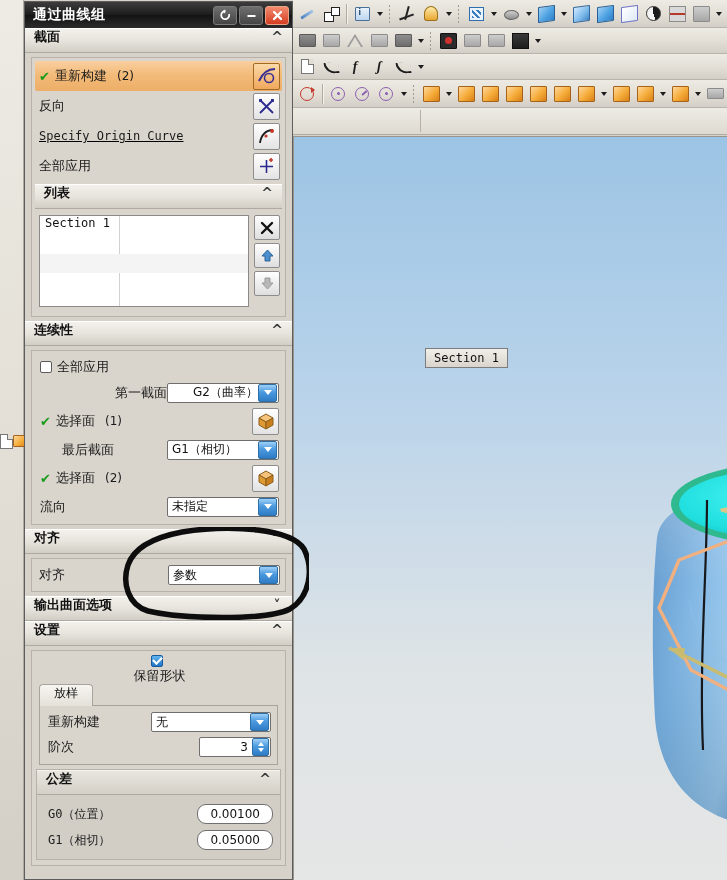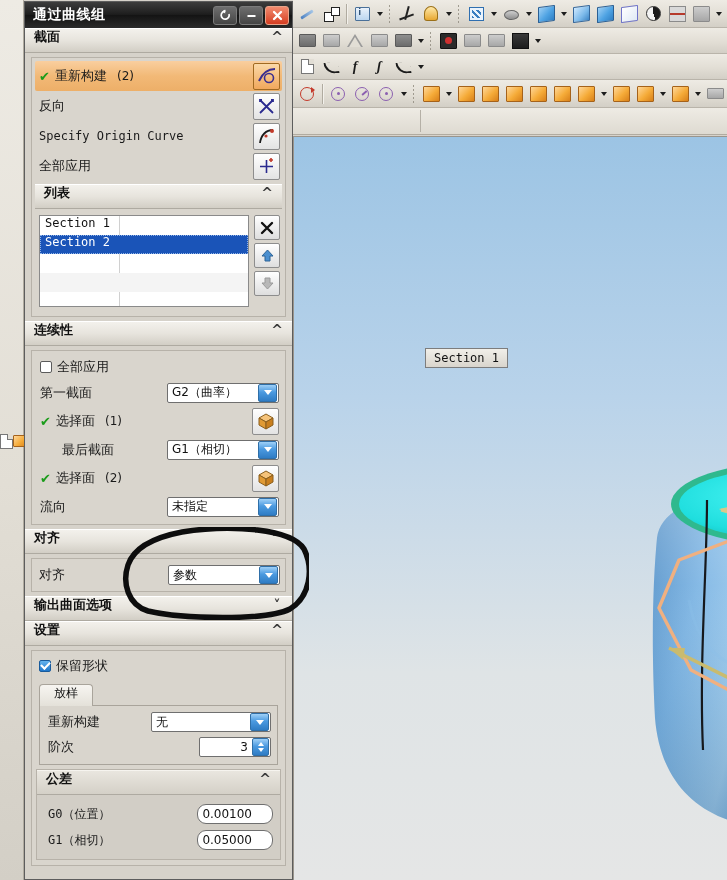--- a/index.html
+++ b/index.html
@@ -181,21 +181,21 @@
   .spin { width:72px; height:20px; border:1px solid #6f6f6f; background:#fff; display:flex; align-items:center; border-radius:2px;}
   .spin .val { flex:1; text-align:right; padding-right:4px; font:12px "DejaVu Sans",sans-serif; color:#111;}
   .spin .btns { width:17px;height:18px;margin-right:1px;border-radius:2px;
                 background:linear-gradient(180deg,#9fd0f7 0%, #4b9ae0 45%, #2f7cc4 100%);
                 border:1px solid #2f6fa8; display:flex;flex-direction:column;align-items:center;justify-content:center;gap:2px;}
   .spin .btns i { border-left:3.5px solid transparent;border-right:3.5px solid transparent; display:block;}
   .spin .btns i.up { border-bottom:4px solid #fff; }
   .spin .btns i.dn { border-top:4px solid #fff; }
 
   .num { width:76px; height:20px; border:1px solid #6f6f6f; border-radius:9px; background:#fff;
-         text-align:right; padding-right:20px; font:12px "DejaVu Sans",sans-serif; color:#111; line-height:18px;
+         text-align:right; padding-right:12px; font:12px "DejaVu Sans",sans-serif; color:#111; line-height:18px;
          overflow:hidden; white-space:nowrap; }
 
   .subpanel { margin:4px 6px 4px 6px; background:#d2cec6; border:1px solid #b7b2a9; }
   .subpanel .sec-head { background:linear-gradient(180deg,#e9e6df,#d4d0c7); border-top:1px solid #f6f4ef; }
 
   
   .scribble { position:absolute; left:122px; top:527px; width:187px; height:93px; pointer-events:none; }
 
   
   .vtag { position:absolute; left:425px; top:348px; padding:2px 8px;
@@ -582,21 +582,21 @@
 
           <div class="row" style="height:30px;">
             <span class="lbl">反向</span>
             <span class="iconbtn">
               <svg width="19" height="19" viewBox="0 0 19 19">
                 <path d="M3 16 L16 3 M14 3 L16 3 L16 5 M3 3 L16 16 M3 5 L3 3 L5 3" stroke="#2a2a8f" stroke-width="1.8" fill="none"></path>
               </svg>
             </span>
           </div>
 
-          <div class="row" style="height:30px;">
+          <div class="row" style="height:30px;text-decoration:underline;">
             <span class="lbl mono">Specify Origin Curve</span>
             <span class="iconbtn">
               <svg width="19" height="19" viewBox="0 0 19 19">
                 <path d="M3 16 C4 8 9 3 16 3" stroke="#1b1b1b" stroke-width="1.8" fill="none"></path>
                 <circle cx="15" cy="4" r="2" fill="#c23a2a"></circle>
                 <circle cx="9" cy="9" r="1.6" fill="#c23a2a"></circle>
               </svg>
             </span>
           </div>
 
@@ -612,21 +612,20 @@
 
           <div class="sec-head" style="margin-top:3px;">
             <span class="sec-title">列表</span>
             <span class="chev">^</span>
           </div>
 
           <div style="display:flex;padding:6px 2px 4px 4px;">
             <div class="listbox" style="flex:1;">
               <div class="colline"></div>
               <div class="li">Section  1</div>
-              <div class="li selected">Section  2</div>
               <div class="li">&nbsp;</div>
               <div class="li alt">&nbsp;</div>
               <div class="li">&nbsp;</div>
             </div>
             <div class="listbtns">
               <div class="lbtn">
                 <svg width="16" height="16" viewBox="0 0 16 16">
                   <path d="M3 3 L13 13 M13 3 L3 13" stroke="#111" stroke-width="2.4" stroke-linecap="round"></path>
                 </svg>
               </div>
@@ -648,21 +647,21 @@
           <span class="sec-title">连续性</span>
           <span class="chev">^</span>
         </div>
 
         <div class="panel">
           <div class="row" style="height:24px;">
             <span class="cb"></span>
             <span class="lbl">全部应用</span>
           </div>
 
-          <div class="row" style="height:27px;">
+          <div class="row" style="height:27px;text-align:right;">
             <span class="lbl">第一截面</span>
             <span class="combo">
               <span class="val">G2（曲率）</span>
               <span class="drop"></span>
             </span>
           </div>
 
           <div class="row" style="height:30px;">
             <span class="tick">✔</span>
             <span class="lbl">
@@ -730,21 +729,21 @@
           <span class="chev">˅</span>
         </div>
 
         <div class="sec-head">
           <span class="sec-title">设置</span>
           <span class="chev">^</span>
         </div>
 
         <div class="panel" style="padding:4px 3px 2px 3px;">
 
-          <div class="row" style="height:22px;">
+          <div class="row" style="height:22px;flex-direction:column;">
             <span class="cb on"></span>
             <span class="lbl">保留形状</span>
           </div>
 
           <div class="tabs">
             <span class="tab">放样</span>
           </div>
           <div class="tabpanel">
             <div class="row" style="height:26px;">
               <span class="lbl">重新构建</span>

